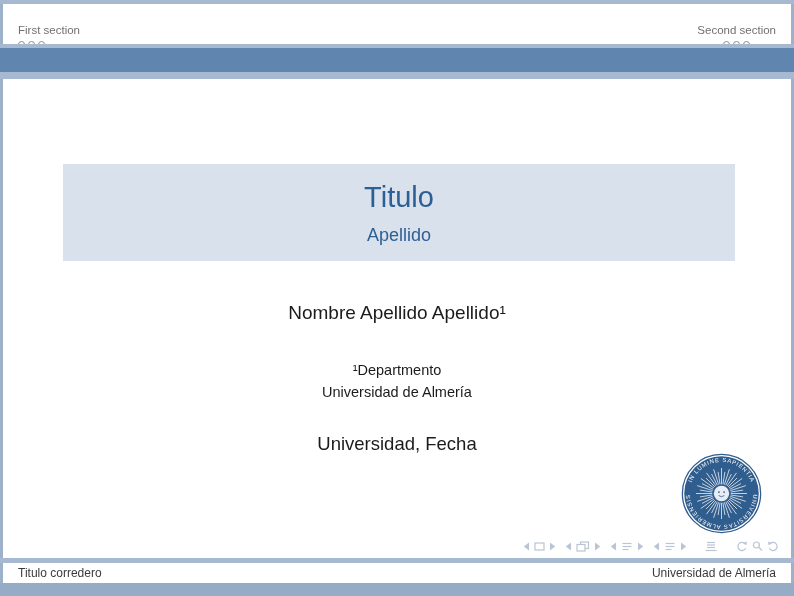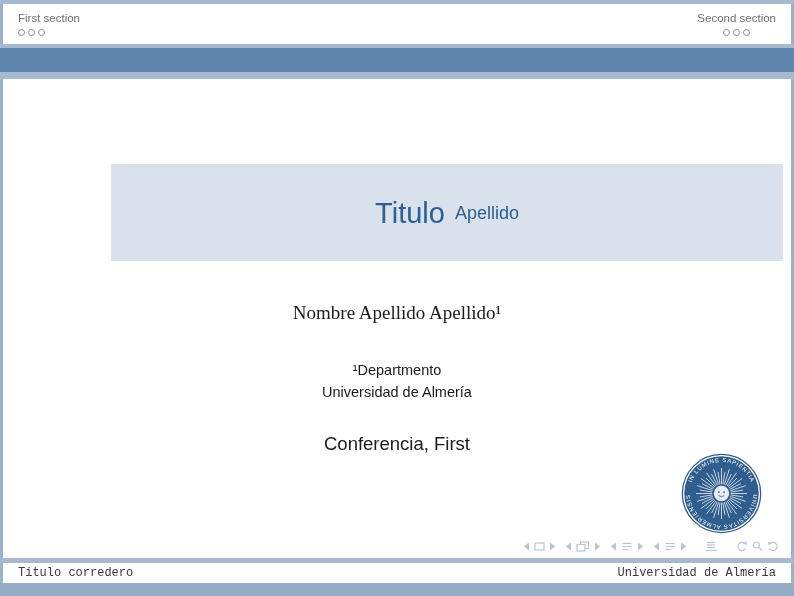--- a/index.html
+++ b/index.html
@@ -12,57 +12,57 @@
   .slide{
     position:relative;width:794px;height:596px;background:#fff;overflow:hidden;
     font-family:"Liberation Sans","DejaVu Sans",sans-serif;
   }
   
   .edge-left,.edge-right{position:absolute;top:0;bottom:0;width:3px;background:var(--frame-border,#9db1c9);z-index:1;}
   .edge-left{left:0;} .edge-right{right:0;}
   .topbar{position:absolute;top:0;left:0;right:0;height:4px;background:var(--bar-light,#a6b9d0);z-index:2;}
 
   
-  .headline{position:absolute;top:4px;left:3px;right:3px;height:40px;background:#fff;display:flex;justify-content:space-between;align-items:flex-start;padding:8px 15px 0 15px;box-sizing:border-box;}
+  .headline{position:absolute;top:16px;left:3px;right:3px;height:40px;background:#fff;display:flex;justify-content:space-between;align-items:flex-start;padding:8px 15px 0 15px;box-sizing:border-box;}
   .section-entry{display:flex;flex-direction:column;gap:4px;}
   .section-entry.right{align-items:center;}
   .section-label{font-size:11.5px;color:var(--section-text,#707070);line-height:13px;}
   .dots{display:flex;gap:3px;}
   .dot{width:7px;height:7px;border:1.2px solid #8b8b8b;border-radius:50%;box-sizing:border-box;background:transparent;}
 
   
   .headband{position:absolute;top:44px;left:0;right:0;z-index:2;}
   .band-light-top{height:4px;background:var(--bar-light,#a6b9d0);}
   .band-medium{height:24px;background:var(--bar-medium,#6086b0);}
   .band-light-bottom{height:7px;background:var(--bar-light,#a6b9d0);}
 
   
-  .title-box{position:absolute;left:63px;top:164px;width:672px;height:97px;background:var(--title-box-bg,#d9e1ec);display:flex;flex-direction:row;align-items:center;justify-content:center;gap:10px;margin-left:48px;}
+  .title-box{position:absolute;left:63px;top:164px;width:672px;height:97px;background:var(--title-box-bg,#d9e1ec);display:flex;flex-direction:column;align-items:center;justify-content:center;gap:10px;}
   .title{font-size:29px;color:var(--accent-blue,#2d5f94);line-height:34px;}
   .subtitle{font-size:18px;color:var(--accent-blue,#2d5f94);line-height:22px;}
 
-  .author{position:absolute;left:0;right:0;top:302px;text-align:center;font-size:19px;line-height:22px;color:#1b1b1b;font-family:Liberation Serif, serif;}
+  .author{position:absolute;left:0;right:0;top:302px;text-align:center;font-size:19px;line-height:22px;color:#1b1b1b;}
   .institute{position:absolute;left:0;right:0;top:360px;text-align:center;font-size:14.5px;line-height:21.5px;color:#1b1b1b;}
   .date{position:absolute;left:0;right:0;top:433px;text-align:center;font-size:18.5px;line-height:22px;color:#1b1b1b;}
 
   
   .logo{position:absolute;left:681px;top:453px;width:81px;height:81px;}
 
   
   .navbar{position:absolute;right:14px;top:540px;height:13px;display:flex;align-items:center;}
   .nav-group{display:flex;align-items:center;gap:4px;margin-left:9px;}
   .nav-group.far{margin-left:18px;}
   .nav-group svg{display:block;}
   .nv-stroke{fill:none;stroke:var(--nav-symbol,#b9c5d5);stroke-width:1.2;}
   .nv-fill{fill:var(--nav-symbol,#b9c5d5);}
   .nv-paper{fill:#fff;stroke:var(--nav-symbol,#b9c5d5);stroke-width:1.2;}
 
   
   .footer-sep{position:absolute;left:0;right:0;top:558px;height:5px;background:var(--bar-light,#a6b9d0);z-index:2;}
-  .footline{position:absolute;left:3px;right:3px;top:563px;height:20px;background:#fff;display:flex;justify-content:space-between;align-items:center;padding:0 15px;box-sizing:border-box;font-size:12px;color:var(--footer-text,#3a3a3a);font-family:Liberation Mono, monospace;}
+  .footline{position:absolute;left:3px;right:3px;top:563px;height:20px;background:#fff;display:flex;justify-content:space-between;align-items:center;padding:0 15px;box-sizing:border-box;font-size:12px;color:var(--footer-text,#3a3a3a);}
   .bottombar{position:absolute;left:0;right:0;top:583px;height:13px;background:var(--bottom-bar,#96abc5);z-index:2;}
 
   .seal-text{fill:#fff;font-size:7.2px;letter-spacing:1px;font-family:"Liberation Sans","DejaVu Sans",sans-serif;}
 </style>
 </head>
 <body>
 
 <div class="slide">
 
   <div class="topbar"></div>
@@ -97,21 +97,21 @@
     <div class="subtitle">Apellido</div>
   </div>
 
   <div class="author">Nombre Apellido Apellido¹</div>
 
   <div class="institute">
     <div>¹Departmento</div>
     <div>Universidad de Almería</div>
   </div>
 
-  <div class="date">Conferencia, First</div>
+  <div class="date">Universidad, Fecha</div>
 
   <svg class="logo" viewBox="0 0 100 100">
     <defs>
       <path id="arc-top" d="M11,50 A39,39 0 0 1 89,50"></path>
       <path id="arc-bottom" d="M89,50 A39,39 0 0 1 11,50"></path>
     </defs>
     <circle cx="50" cy="50" r="48.3" fill="none" stroke="#2f5d8e" stroke-width="1.6"></circle>
     <circle cx="50" cy="50" r="46" fill="#2f5d8e"></circle>
     <g id="seal-rays">
         <line x1="61.50" y1="50.00" x2="81.50" y2="50.00" stroke="#ffffff" stroke-width="0.9"></line>

